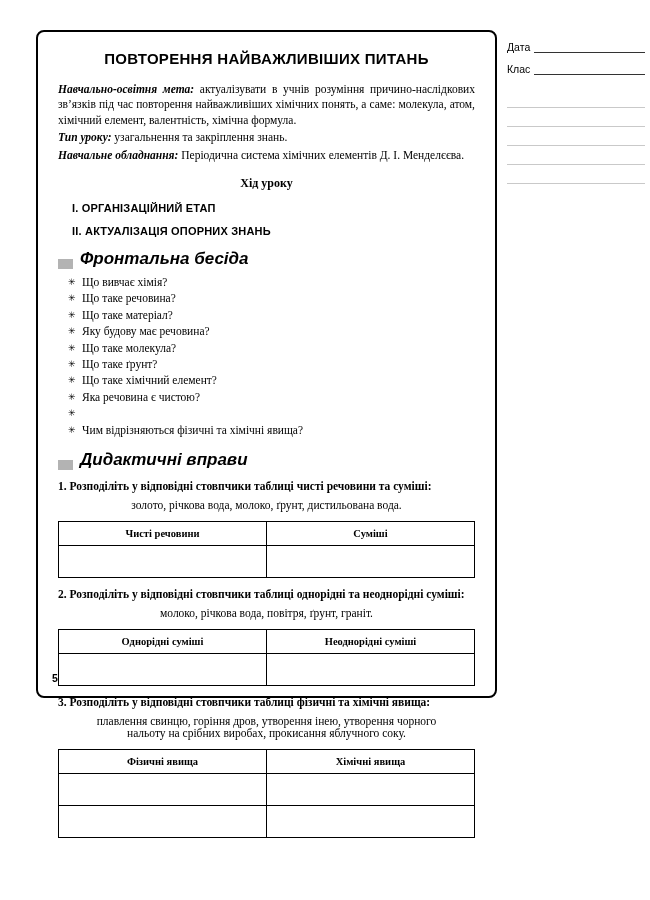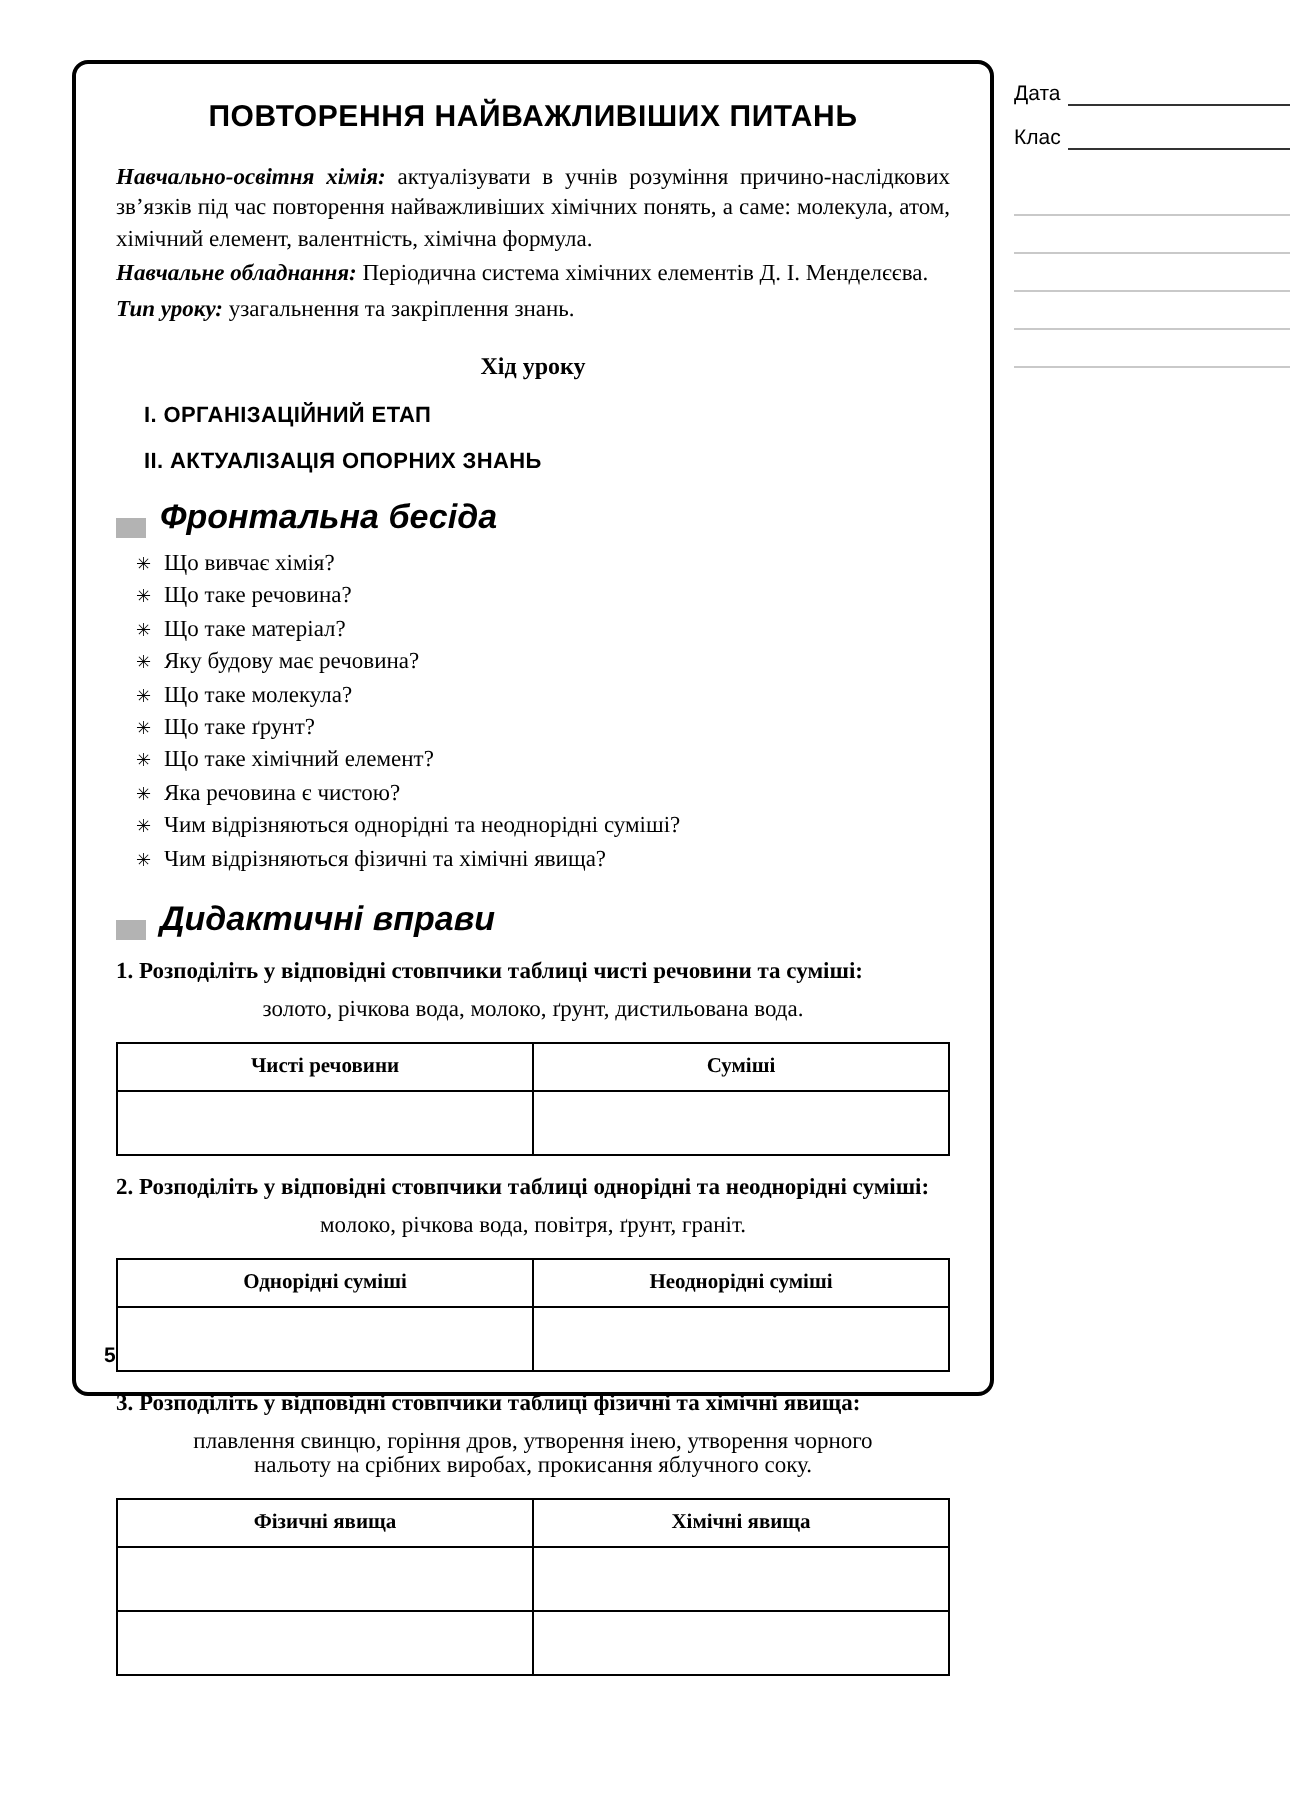--- a/index.html
+++ b/index.html
@@ -80,23 +80,23 @@
     <div class="ruled-line"></div>
   </div>
 </div>
 
 <div class="main-box">
 
   <h1 class="page-title">ПОВТОРЕННЯ НАЙВАЖЛИВІШИХ ПИТАНЬ</h1>
 
 
   <div class="meta">
-    <p><span class="lbl">Навчально-освітня хімія:</span><span> актуалізувати в учнів розуміння причино-наслідкових зв’язків під час повторення найважливіших хімічних понять, а саме: молекула, атом, хімічний елемент, валентність, хімічна формула.</span></p>
+    <p><span class="lbl">Навчально-освітня мета:</span><span> актуалізувати в учнів розуміння причино-наслідкових зв’язків під час повторення найважливіших хімічних понять, а саме: молекула, атом, хімічний елемент, валентність, хімічна формула.</span></p>
+    <p><span class="lbl">Тип уроку:</span><span> узагальнення та закріплення знань.</span></p>
     <p><span class="lbl">Навчальне обладнання:</span><span> Періодична система хімічних елементів Д. І. Менделєєва.</span></p>
-    <p><span class="lbl">Тип уроку:</span><span> узагальнення та закріплення знань.</span></p>
   </div>
 
   <div class="course-heading">Хід уроку</div>
 
   <div class="stage">І. ОРГАНІЗАЦІЙНИЙ ЕТАП</div>
   <div class="stage">ІІ. АКТУАЛІЗАЦІЯ ОПОРНИХ ЗНАНЬ</div>
 
   <div class="sq-heading">
     <span class="gray-square"></span>
     <span>Фронтальна бесіда</span>
@@ -130,21 +130,20 @@
     <li>
         <span class="q-bullet">✳</span>
         <span>Що таке хімічний елемент?</span>
       </li>
     <li>
         <span class="q-bullet">✳</span>
         <span>Яка речовина є чистою?</span>
       </li>
     <li>
         <span class="q-bullet">✳</span>
-        <span>Чим відрізняються однорідні та неоднорідні суміші?</span>
       </li>
     <li>
         <span class="q-bullet">✳</span>
         <span>Чим відрізняються фізичні та хімічні явища?</span>
       </li>
   </ul>
 
   <div class="sq-heading">
     <span class="gray-square"></span>
     <span>Дидактичні вправи</span>

